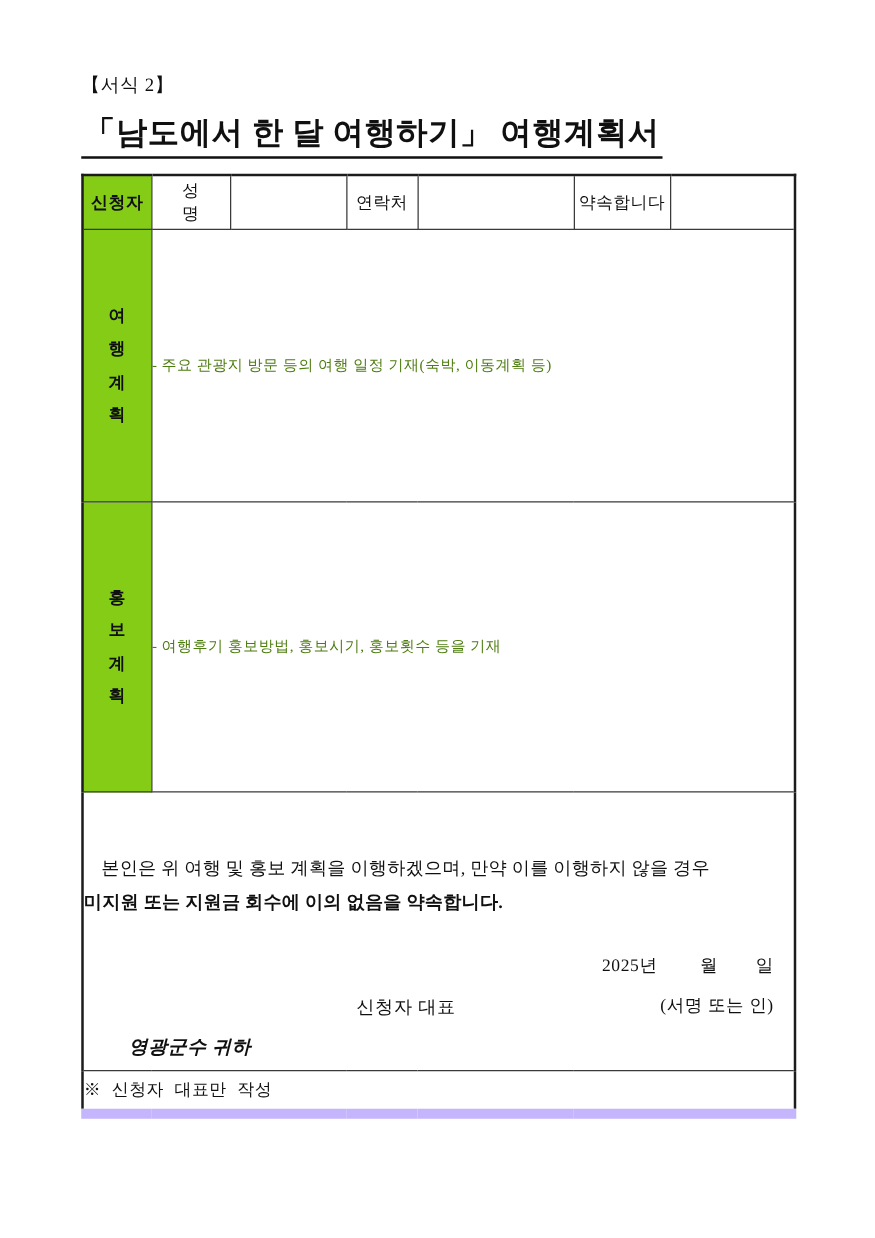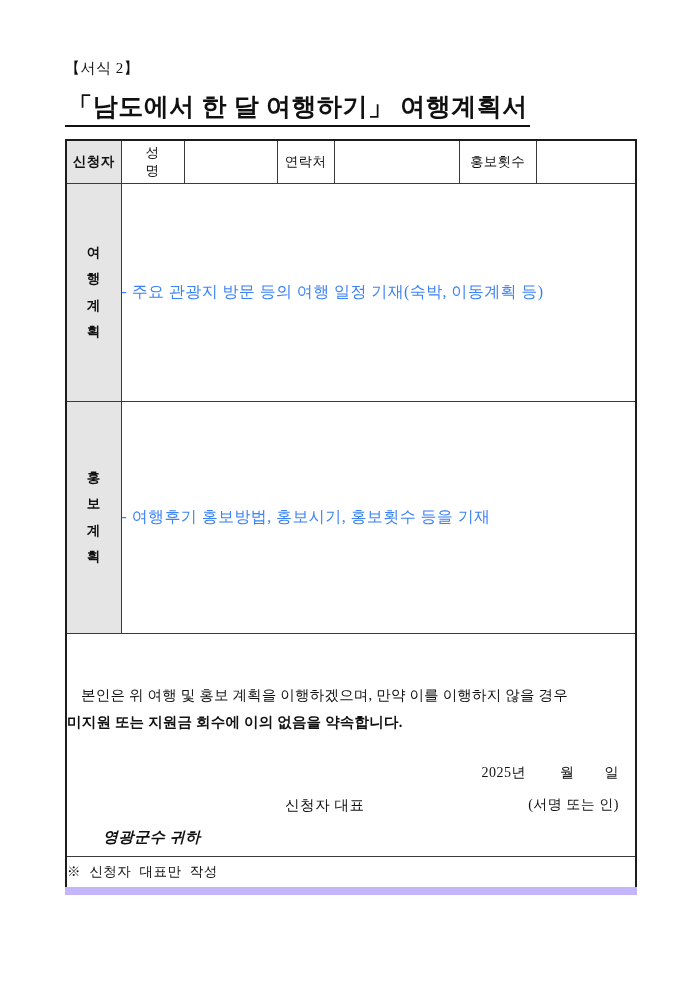--- a/index.html
+++ b/index.html
@@ -67,21 +67,21 @@
     border: 1px solid #3a3a3a;
     padding: 0;
     vertical-align: middle;
     font-size: 13.5px;
   }
   .form-table .outer-top { border-top: 2px solid #1c1c1c; }
   .form-table .outer-left { border-left: 2px solid #1c1c1c; }
   .form-table .outer-right { border-right: 2px solid #1c1c1c; }
   .form-table .outer-bottom { border-bottom: 8px solid #c4b5fd; font-family: Liberation Mono, monospace; }
 
-  .shaded { background: #e5e5e5; margin-top: 16px; }
+  .shaded { background: #84cc16; margin-top: 16px; }
 
   
   .hdr-row td { height: 42px; }
   .lbl-center {
     text-align: center;
     font-weight: bold;
     font-size: 14px;
     letter-spacing: 0.5px;
   }
   .lbl-spread {
@@ -107,22 +107,22 @@
     letter-spacing: 0.5px;
   }
   .vlabel .vch { display: block; }
 
   
   .content-cell {
     vertical-align: middle;
     padding: 0 0 0 14px;
   }
   .guide-text {
-    color: #3b82f6;
-    font-size: 16px;
+    color: #4d7c0f;
+    font-size: 12px;
     letter-spacing: 0.4px;
     white-space: nowrap;
   }
 
   
   .decl-cell {
     padding: 18px 16px 10px 16px;
     vertical-align: top;
   }
   .decl-line1 {
@@ -215,21 +215,21 @@
     <tbody>
 
       <tr class="hdr-row">
         <td class="shaded lbl-center outer-top outer-left">신청자</td>
         <td class="lbl-spread outer-top">
           <span class="sp">성</span><span class="sp">명</span>
         </td>
         <td class="blank-cell outer-top"></td>
         <td class="lbl-plain outer-top">연락처</td>
         <td class="blank-cell outer-top"></td>
-        <td class="lbl-plain outer-top">홍보횟수</td>
+        <td class="lbl-plain outer-top">약속합니다</td>
         <td class="blank-cell outer-top outer-right"></td>
       </tr>
 
       <tr>
         <td class="shaded vlabel outer-left" style="height:217px">
           <span class="vch">여</span>
           <span class="vch">행</span>
           <span class="vch">계</span>
           <span class="vch">획</span>
         </td>

